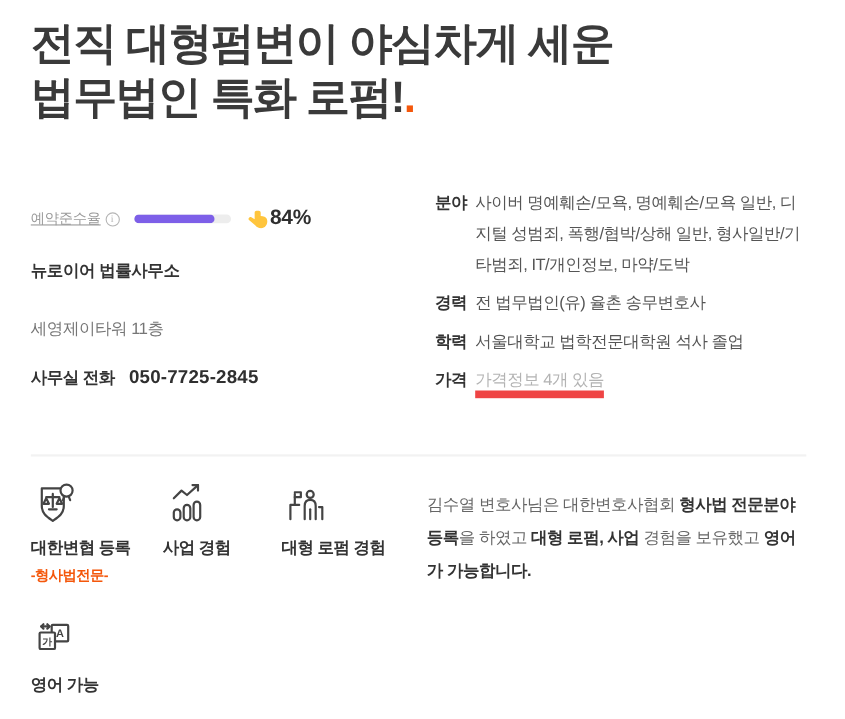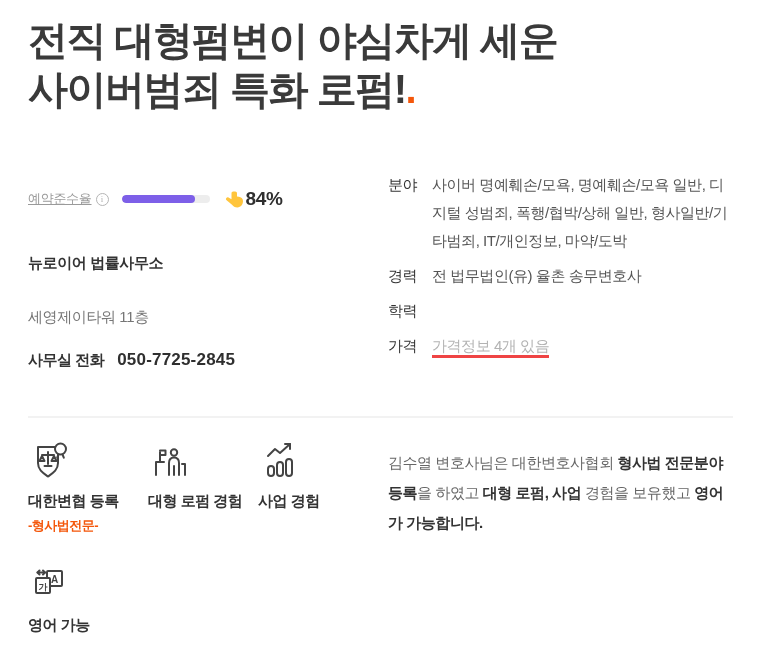--- a/index.html
+++ b/index.html
@@ -39,34 +39,34 @@
     cursor: pointer;
   }
   .progress-track {
     width: 88px; height: 8px; margin-left: 13px;
     background: #ededed; border-radius: 4px; overflow: hidden;
   }
   .progress-fill { height: 100%; background: #7d5fe8; border-radius: 4px; }
   .hand-icon { margin-left: 15px; margin-right: 2px; display: inline-flex; }
   .reserve-pct { font-size: 19px; font-weight: 800; color: #2f2f2f; letter-spacing: -0.3px; }
 
-  .firm-name { margin-top: 44px; font-size: 15px; font-weight: 800; color: #333; letter-spacing: -0.4px; }
+  .firm-name { margin-top: 27px; font-size: 15px; font-weight: 800; color: #333; letter-spacing: -0.4px; }
   .address { margin-top: 8px; font-size: 15px; line-height: 24px; color: #767676; letter-spacing: -0.4px; }
 
   .phone-row { display: flex; align-items: flex-end; margin-top: 21px; }
   .phone-label { font-size: 15px; font-weight: 800; color: #333; letter-spacing: -0.5px; }
   .phone-number { margin-left: 13px; font-size: 17px; font-weight: 800; color: #2f2f2f; letter-spacing: 0.2px; }
 
   
   .detail-row { display: flex; margin-bottom: 7px; }
-  .detail-label { flex: 0 0 44px; font-size: 15px; font-weight: 400; color: #333; line-height: 28px; letter-spacing: -0.5px; }
+  .detail-label { flex: 0 0 44px; font-size: 15px; font-weight: 700; color: #333; line-height: 28px; letter-spacing: -0.5px; text-align: center; }
   .detail-value { flex: 1; font-size: 15px; color: #555; line-height: 28px; letter-spacing: -0.45px; }
   .price-link {
     color: #b3b3b3; text-decoration: none;
-    border-bottom: 3px solid #ef4444; padding-bottom: 1px;
+    border-bottom: 7px solid #ef4444; padding-bottom: 1px;
     cursor: pointer;
   }
 
   .divider { border: 0; border-top: 2px solid #f2f2f2; margin: 0; }
   .divider-1 { margin-top: 46px; }
 
   
   .capabilities { display: flex; margin-top: 21px; }
   .badges-grid { width: 338px; flex: 0 0 338px; display: flex; flex-wrap: wrap; }
   .badge { display: flex; flex-direction: column; align-items: flex-start; text-align: center; }
@@ -82,21 +82,21 @@
   .summary .b { font-weight: 800; color: #333; }
 
   svg.glyph { stroke: #444; fill: none; stroke-width: 2; stroke-linecap: round; stroke-linejoin: round; }
 </style>
 </head>
 <body>
 
 <div class="page">
 
   <h1 class="headline"><span>전직 대형펌변이 야심차게 세운</span><br>
-    <span>사이버범죄 특화 로펌!</span><span class="dot">.</span>
+    <span>법무법인 특화 로펌!</span><span class="dot">.</span>
   </h1>
 
   <div class="profile">
 
     <div class="profile-left">
 
       <div class="reserve-row">
         <span class="reserve-label">예약준수율</span>
         <span class="info-icon">i</span>
         <span class="progress-track">
@@ -126,20 +126,21 @@
       <div class="detail-row">
         <span class="detail-label">분야</span>
         <span class="detail-value">사이버 명예훼손/모욕, 명예훼손/모욕 일반, 디지털 성범죄, 폭행/협박/상해 일반, 형사일반/기타범죄, IT/개인정보, 마약/도박</span>
       </div>
       <div class="detail-row">
         <span class="detail-label">경력</span>
         <span class="detail-value">전 법무법인(유) 율촌 송무변호사</span>
       </div>
       <div class="detail-row">
         <span class="detail-label">학력</span>
+        <span class="detail-value">서울대학교 법학전문대학원 석사 졸업</span>
       </div>
       <div class="detail-row">
         <span class="detail-label">가격</span>
         <span class="detail-value"><a class="price-link">가격정보 4개 있음</a></span>
       </div>
     </div>
   </div>
 
   <hr class="divider divider-1">
 
@@ -158,48 +159,48 @@
             <path d="M16.5 27 H23.5"></path>
             <circle cx="32.5" cy="10" r="5.5" fill="#fff"></circle>
             <path d="M30.5 15.5 l-1.3 3.2"></path>
             <path d="M34.5 15.5 l1.3 3.2"></path>
           </svg>
         </span>
         <span class="badge-label">대한변협 등록</span>
         <span class="badge-sub">-형사법전문-</span>
       </div>
 
+      <div class="badge badge-3">
+        <span class="badge-icon">
+          <svg class="glyph" width="44" height="44" viewBox="0 0 44 44">
+            <rect x="10" y="27" width="6" height="10" rx="3"></rect>
+            <rect x="19" y="23" width="6" height="14" rx="3"></rect>
+            <rect x="28" y="20" width="6" height="17" rx="3"></rect>
+            <path d="M10 17 L17 10 L22 14 L32 5"></path>
+            <path d="M27 5 H32 V10"></path>
+          </svg>
+        </span>
+        <span class="badge-label">사업 경험</span>
+      </div>
+
       <div class="badge badge-2">
         <span class="badge-icon">
           <svg class="glyph" width="44" height="44" viewBox="0 0 44 44">
             <path d="M8 36 V23 H16"></path>
             <path d="M12 23 V13"></path>
             <path d="M12 11.5 h5.5 v4.5 h-5.5"></path>
             <circle cx="26" cy="13.5" r="3.2"></circle>
             <path d="M21 36 V24 c0-4 2.2-5.5 5-5.5 s5 1.5 5 5.5 V36"></path>
             <path d="M26 27 V36"></path>
             <path d="M37 36 V25 h-3"></path>
           </svg>
         </span>
         <span class="badge-label">대형 로펌 경험</span>
       </div>
 
-      <div class="badge badge-3">
-        <span class="badge-icon">
-          <svg class="glyph" width="44" height="44" viewBox="0 0 44 44">
-            <rect x="10" y="27" width="6" height="10" rx="3"></rect>
-            <rect x="19" y="23" width="6" height="14" rx="3"></rect>
-            <rect x="28" y="20" width="6" height="17" rx="3"></rect>
-            <path d="M10 17 L17 10 L22 14 L32 5"></path>
-            <path d="M27 5 H32 V10"></path>
-          </svg>
-        </span>
-        <span class="badge-label">사업 경험</span>
-      </div>
-
       <div class="badge badge-4">
         <span class="badge-icon">
           <svg class="glyph" width="44" height="44" viewBox="0 0 44 44">
             <rect x="19" y="8" width="15" height="15" rx="1" fill="#fff"></rect>
             <text x="26.5" y="19.5" text-anchor="middle" font-size="10" font-family="Liberation Sans, sans-serif" font-weight="bold" fill="#444" stroke="none">A</text>
             <rect x="8" y="15" width="14" height="15" rx="1" fill="#fff"></rect>
             <text x="15" y="26.5" text-anchor="middle" font-size="9" font-family="Liberation Sans, sans-serif" font-weight="bold" fill="#444" stroke="none">가</text>
             <path d="M9.5 9.5 H17"></path>
             <path d="M11.5 7.5 L9.5 9.5 L11.5 11.5"></path>
             <path d="M15 7.5 L17 9.5 L15 11.5"></path>

